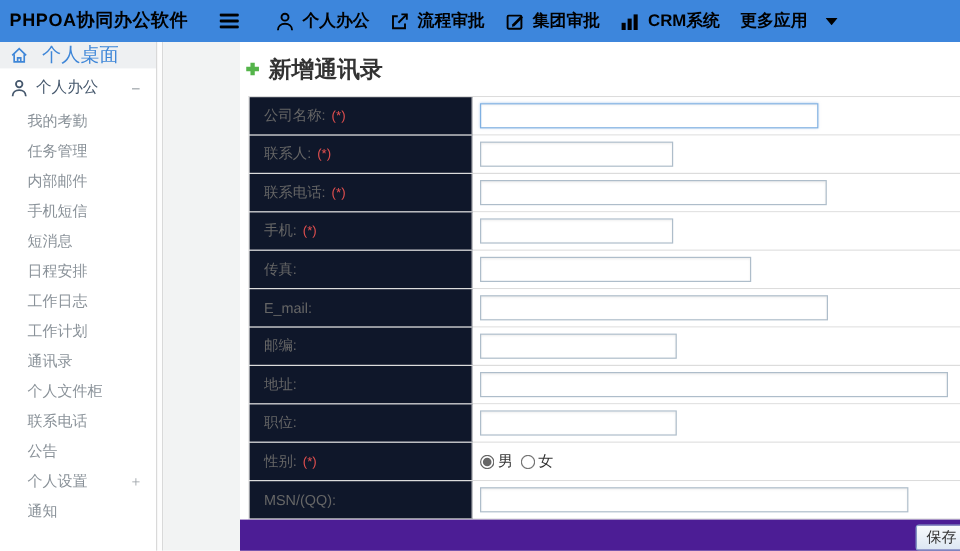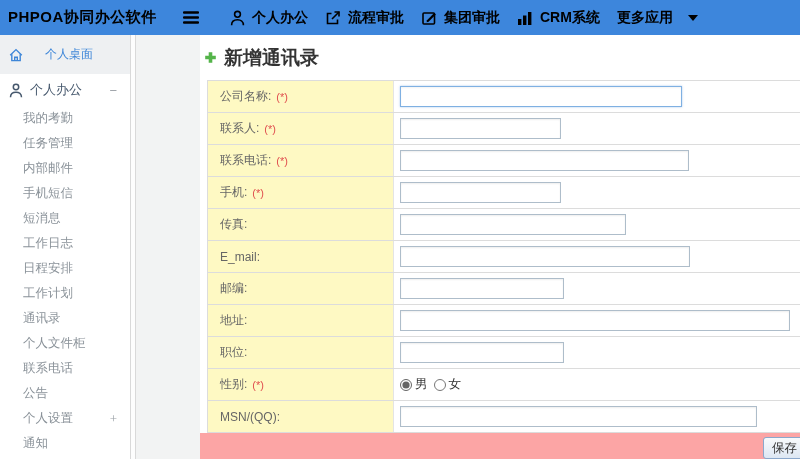--- a/index.html
+++ b/index.html
@@ -12,47 +12,47 @@
           font-size:15px; font-weight:bold; letter-spacing:.5px; cursor:pointer; }
   .menu-btn { position:absolute; left:183px; top:0; height:35px; display:flex; align-items:center; cursor:pointer; }
   .nav { position:absolute; left:230px; top:0; height:35px; display:flex; align-items:center; gap:17px; }
   .nav-item { display:flex; align-items:center; gap:7px; font-size:14px; font-weight:bold; cursor:pointer; white-space:nowrap; }
   .nav-item .caret { margin-left:8px; }
   .icon { display:inline-flex; align-items:center; line-height:0; }
 
   
   .sidebar { position:absolute; top:35px; left:0; width:130px; bottom:0; background:#fff; }
   .side-item { display:flex; align-items:center; font-size:12.5px; color:#8a9299; cursor:pointer; white-space:nowrap; }
-  .side-item.top { height:39px; background:#eef0f2; color:#3e86d8; font-size:12px; padding-left:9px; gap:22px; }
+  .side-item.top { height:22px; background:#eef0f2; color:#3e86d8; font-size:16px; padding-left:9px; gap:12px; }
   .side-item.group { height:32px; color:#46586d; font-size:13px; padding-left:9px; gap:7px; }
   .side-item.sub { height:25px; padding-left:23px;font-family:Liberation Serif, serif; }
   .expander { margin-left:auto; padding-right:13px; color:#9aa0a6; font-size:13px; }
 
   .side-scrollbar { position:absolute; top:35px; left:130px; width:6px; bottom:0; background:#fdfdfd;
                     border-left:1px solid #d9d9d9; border-right:1px solid #d9d9d9; cursor:pointer; }
 
   
   .gutter { position:absolute; top:35px; left:136px; width:64px; bottom:0; background:#f2f3f3; }
   .panel { position:absolute; top:35px; left:200px; right:0; bottom:0; background:#fff; }
   .title-row { height:45px; display:flex; align-items:center; gap:7px; padding-left:4px; }
   .page-title { font-size:19px; font-weight:bold; color:#333; }
 
   .form { margin-left:7px; border-top:1px solid #dcdcdc; border-left:1px solid #dcdcdc; }
   .frow { display:flex; height:32px; border-bottom:1px solid #dcdcdc; background:#fff; }
-  .fcell-label { width:186px; flex:0 0 186px; background:#fef9c3; border-right:1px solid #e4e4e4;
+  .fcell-label { width:186px; flex:0 0 186px; background:#0f172a; border-right:1px solid #e4e4e4;
                  display:flex; align-items:center; gap:5px; padding-left:12px; font-size:12px; color:#666; }
   .req { color:#e04f4f; font-size:11px; }
   .fcell-input { flex:1; display:flex; align-items:center; padding-left:6px; overflow:hidden; }
   .fcell-input input[type=text] { height:21px; border:1px solid #aebdca; background:#fff;
        box-shadow:inset 0 1px 2px rgba(0,0,0,.07); font-size:12px; padding:0 4px; max-width:calc(100% - 10px); }
   .fcell-input input[type=text].focused { border-color:#7fb0e2; box-shadow:0 0 2px rgba(90,150,220,.5), inset 0 1px 2px rgba(0,0,0,.05); }
   .radio-opt { display:inline-flex; align-items:center; gap:3px; font-size:12.5px; color:#333; margin-right:6px; cursor:pointer; }
   .radio-opt input { width:12px; height:12px; accent-color:#666; }
 
-  .form-footer { position:relative; height:27px; background:#fca5a5; }
+  .form-footer { position:relative; height:27px; background:#4c1d95; }
   .save-btn { position:absolute; top:4px; left:563px; height:22px; width:70px; text-align:left;
        padding:0 0 0 8px; font-size:12.5px; color:#333; cursor:pointer;
        background:linear-gradient(#f8fafc,#dde7f3); border:1px solid #8ba8cc; border-radius:3px; }
 </style>
 </head>
 <body>
 
 <div class="topbar">
   <div class="logo">PHPOA协同办公软件</div>
   <div class="menu-btn">
@@ -142,24 +142,24 @@
     <div class="side-item sub">
       <span>内部邮件</span>
     </div>
     <div class="side-item sub">
       <span>手机短信</span>
     </div>
     <div class="side-item sub">
       <span>短消息</span>
     </div>
     <div class="side-item sub">
+      <span>日程安排</span>
+    </div>
+    <div class="side-item sub">
       <span>工作日志</span>
-    </div>
-    <div class="side-item sub">
-      <span>日程安排</span>
     </div>
     <div class="side-item sub">
       <span>工作计划</span>
     </div>
     <div class="side-item sub">
       <span>通讯录</span>
     </div>
     <div class="side-item sub">
       <span>个人文件柜</span>
     </div>

